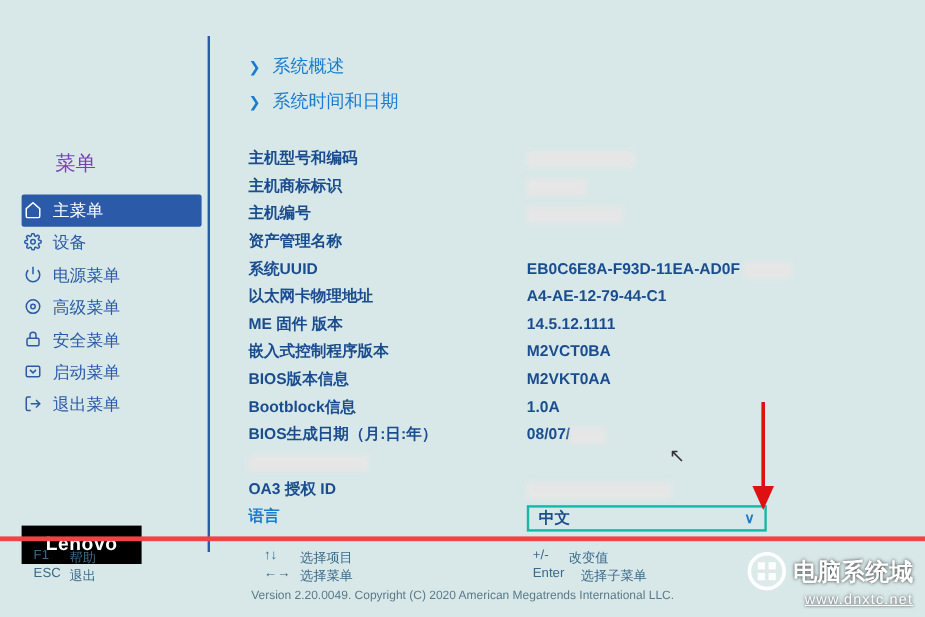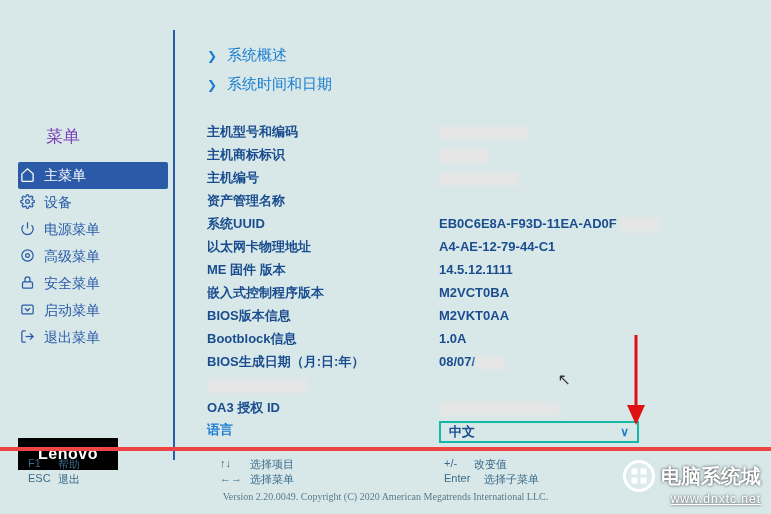--- a/index.html
+++ b/index.html
@@ -170,21 +170,20 @@
   }
   .footer-col.col2 { margin-left: 100px; }
   .footer-col.col3 { margin-left: 110px; }
   .footer-line { display: flex; }
   .footer-key { width: 30px; }
   .copyright {
     font-size: 10px;
     color: #5a7a8a;
     text-align: center;
     margin-top: 4px;
-    font-family: Liberation Serif, serif;
   }
   .watermark {
     position: absolute;
     right: 10px;
     bottom: 8px;
     text-align: right;
     color: #fff;
     text-shadow: 0 0 3px #333;
     pointer-events: none;
   }

